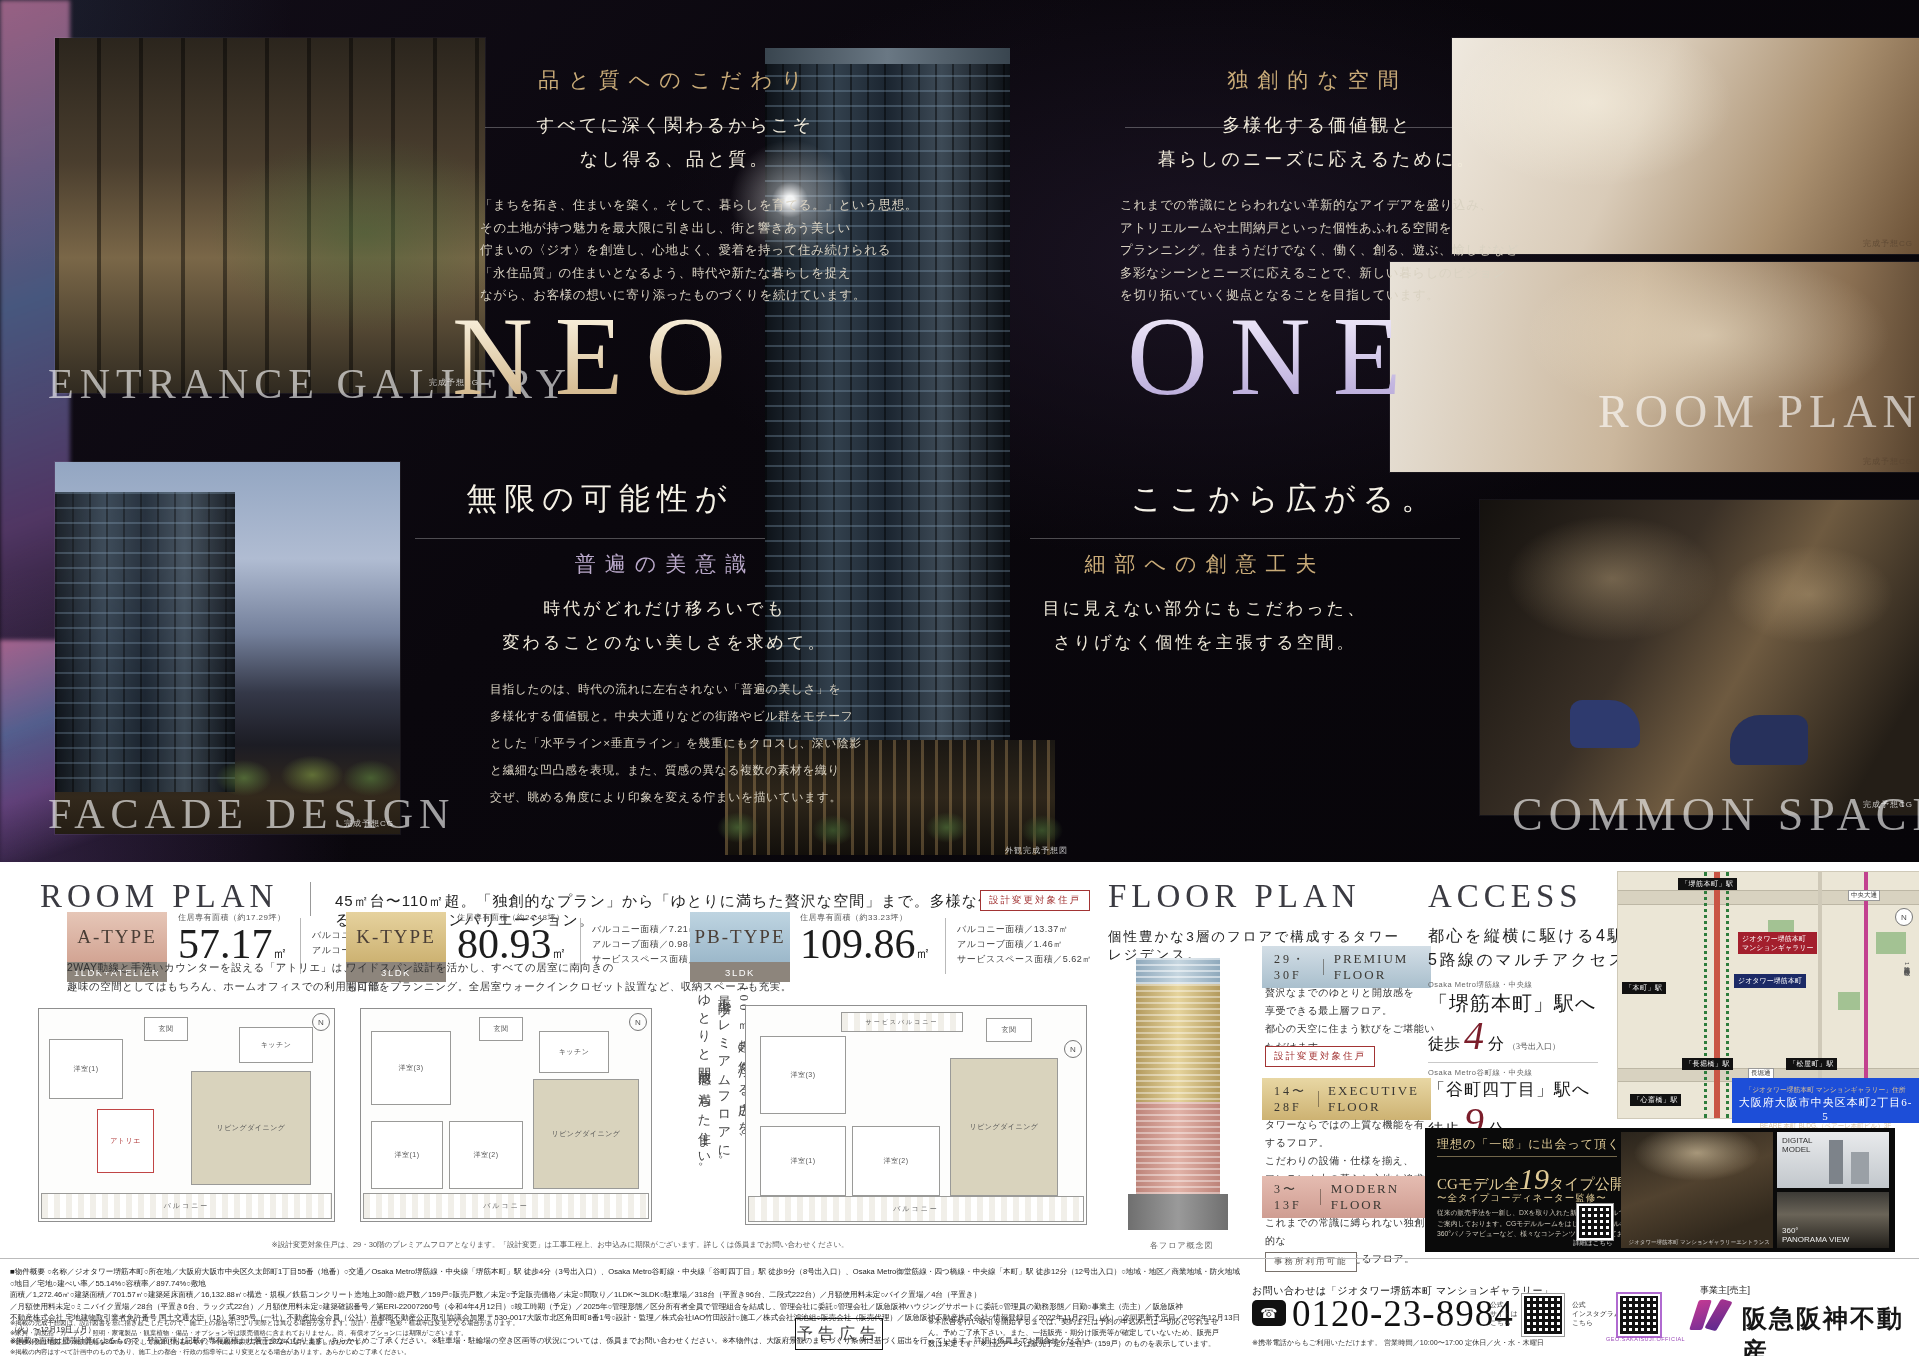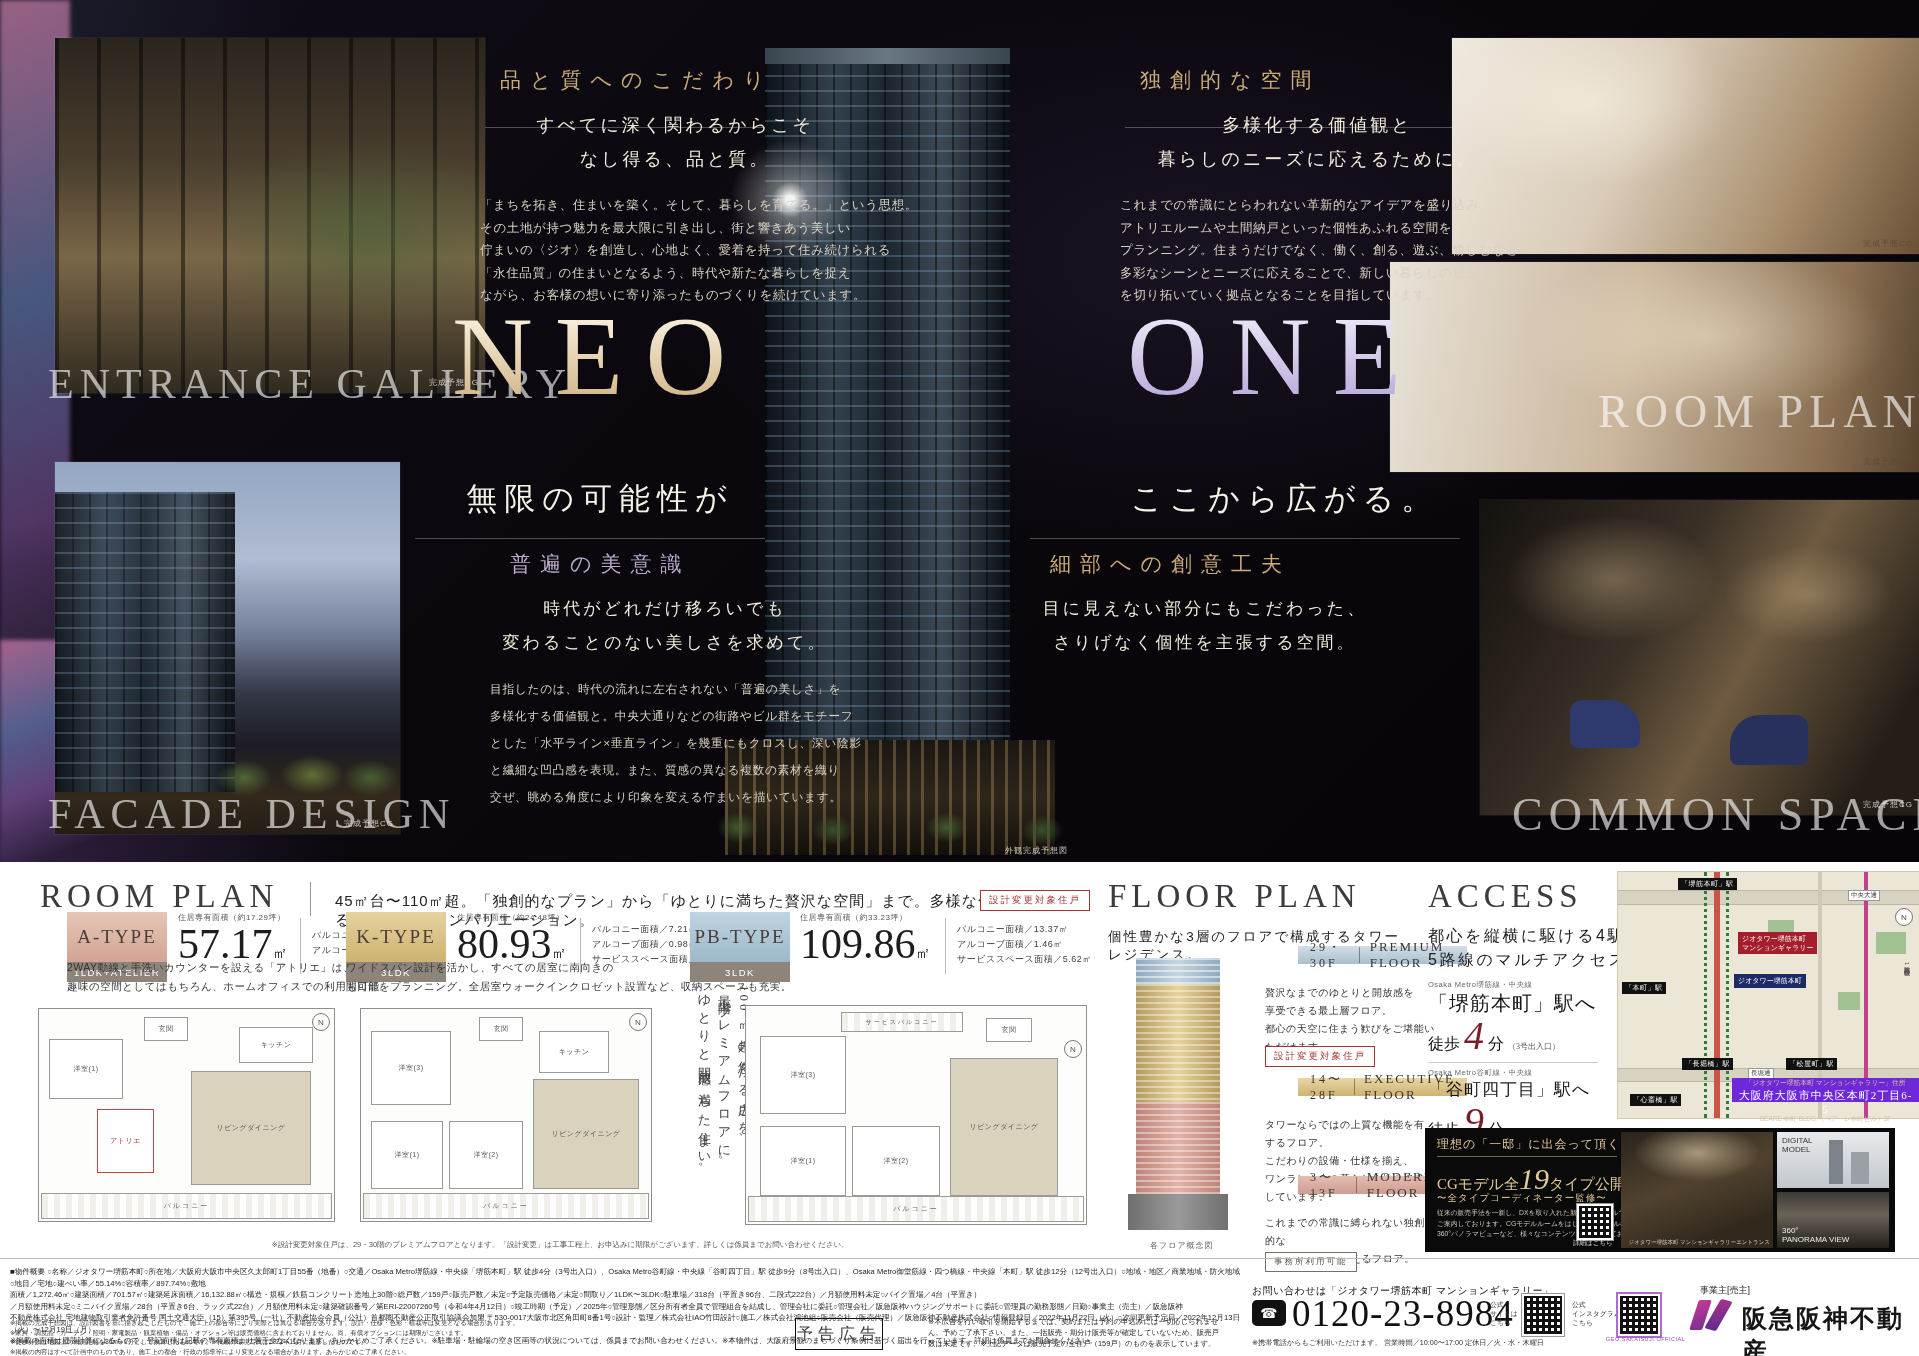--- a/index.html
+++ b/index.html
@@ -10,21 +10,21 @@
   
   .hero{position:absolute;left:0;top:0;width:1919px;height:862px;
         background:
           radial-gradient(900px 500px at 62% 30%, #1a1322 0%, rgba(10,7,13,0) 60%),
           radial-gradient(500px 420px at 0% 100%, rgba(120,80,160,.35), rgba(0,0,0,0) 70%),
           radial-gradient(420px 380px at 0% 0%, rgba(60,90,120,.25), rgba(0,0,0,0) 70%),
           linear-gradient(135deg,#120d18 0%,#0a070d 40%,#070509 100%);}
   .irid{background:linear-gradient(160deg,rgba(255,150,200,.55),rgba(140,180,255,.45) 35%,rgba(180,120,220,.4) 60%,rgba(0,0,0,0) 85%);
         filter:blur(2px);}
   .hero-rule{height:1px;background:rgba(255,255,255,.28);}
-  .g-title{font-family:"Liberation Serif",serif;color:#c9ab78;letter-spacing:9px;font-size:21px;font-weight:400;padding-left:20px;}
+  .g-title{font-family:"Liberation Serif",serif;color:#c9ab78;letter-spacing:9px;font-size:21px;text-align:center;font-weight:400;}
   .g-lead{font-family:"Liberation Serif",serif;color:#f1ebdb;font-size:18px;line-height:34px;letter-spacing:3px;text-align:center;font-weight:400;}
   .g-body{color:#d9d2c2;font-size:12.5px;line-height:22.5px;letter-spacing:.6px;text-align:justify;}
   .g-body div{white-space:nowrap;}
   .brand{font-family:"Liberation Serif",serif;font-weight:300;font-size:112px;letter-spacing:22px;text-align:center;}
   .brand.neo{background:linear-gradient(180deg,#fdf7e6 10%,#cfb183 90%);-webkit-background-clip:text;background-clip:text;color:transparent;}
   .brand.one{background:linear-gradient(180deg,#f3eefb 10%,#b5a6d8 90%);-webkit-background-clip:text;background-clip:text;color:transparent;}
   .tagline{font-family:"Liberation Serif",serif;color:#f5f1e6;font-size:31px;letter-spacing:7px;text-align:center;font-weight:400;}
   .overlayword{font-family:"Liberation Serif",serif;font-weight:200;color:rgba(255,255,255,.62);letter-spacing:6px;white-space:nowrap;}
   .photo{box-shadow:0 0 0 1px rgba(255,255,255,.06);}
   .tinycap{font-size:8px;color:rgba(255,255,255,.75);letter-spacing:1px;}
@@ -49,22 +49,22 @@
   .graybadge{border:1px solid #77706a;color:#55504b;font-size:9.5px;letter-spacing:2px;padding:3px 8px;background:#fff;white-space:nowrap;}
   .plan{border:1px solid #8f8f8f;background:#fdfdfc;}
   .room{position:absolute;border:1px solid #9a9a98;background:#fff;display:flex;align-items:center;justify-content:center;
         font-size:7px;color:#555;text-align:center;letter-spacing:.5px;}
   .room.beige{background:#d9d3bd;}
   .room.red{border:1px solid #c04545;color:#b03a3a;}
   .balc{position:absolute;border:1px solid #9a9a98;background:repeating-linear-gradient(90deg,#f1efe9 0 6px,#fff 6px 12px);
         display:flex;align-items:center;justify-content:center;font-size:7px;color:#666;letter-spacing:2px;}
   .compass{width:16px;height:16px;border:1px solid #777;border-radius:50%;position:absolute;
            display:flex;align-items:center;justify-content:center;font-size:8px;color:#555;}
-  .floorbar{height:18px;display:flex;align-items:center;padding:0 12px;gap:10px;
-            font-family:"Liberation Serif",serif;color:#3a3732;margin-left:36px;}
+  .floorbar{height:18px;display:flex;align-items:center;padding:12px 12px;gap:10px;
+            font-family:"Liberation Serif",serif;color:#3a3732;}
   .floorbar .range{font-size:12px;letter-spacing:3px;}
   .floorbar .sep{width:1px;height:16px;background:rgba(60,50,40,.5);}
   .floorbar .fname{font-size:13px;letter-spacing:2px;}
   .floordesc{font-size:10px;color:#333;line-height:18px;letter-spacing:.5px;}
   .st-line{font-size:7.5px;color:#666;letter-spacing:.5px;}
   .st-name{font-family:"Liberation Serif",serif;font-size:20px;color:#161616;letter-spacing:1px;}
   .st-walk{font-family:"Liberation Serif",serif;color:#161616;}
   .st-min{font-style:italic;font-size:40px;color:#7b1e2b;line-height:1;}
   .st-exit{font-size:8px;color:#555;}
   .st-div{width:170px;height:1px;background:#c9c9c9;}
@@ -450,21 +450,21 @@
     <div class="maplabel" style="left:168px;top:186px;">「松屋町」駅</div>
     <div class="maplabel" style="left:12px;top:222px;">「心斎橋」駅</div>
     <div class="abs" style="left:130px;top:196px;background:#fff;border:1px solid #999;font-size:6.5px;padding:0 2px;color:#333;">長堀通</div>
     <div class="abs" style="left:230px;top:18px;background:#fff;border:1px solid #999;font-size:6.5px;padding:0 2px;color:#333;">中央大通</div>
     <div class="abs" style="left:284px;top:90px;writing-mode:vertical-rl;font-size:6px;color:#555;">阪神高速1号環状線</div>
     <div class="compass" style="right:6px;top:36px;background:#fff;">
         <span>N</span>
       </div>
   </div>
 
-  <div class="abs" style="left:1732px;top:1078px;width:187px;height:24px;background:#6d28d9;color:#fff;padding:0 6px;box-sizing:border-box;">
+  <div class="abs" style="left:1732px;top:1078px;width:187px;height:45px;background:#1d4ed8;color:#fff;padding:7px 6px;box-sizing:border-box;">
     <div style="font-size:6.8px;color:#dcc08f;text-align:center;">「ジオタワー堺筋本町 マンションギャラリー」住所</div>
     <div class="serif" style="font-size:11px;text-align:center;letter-spacing:1px;">大阪府大阪市中央区本町2丁目6-5</div>
     <div style="font-size:6.5px;color:#d8c4a8;text-align:center;">BEARE 本町 BLDG.（ベアーレ本町ビル）3F</div>
   </div>
 
   <div class="abs" style="left:1425px;top:1128px;width:470px;height:124px;background:#0a0a0a;">
     <div class="abs cg-gold" style="left:12px;top:8px;font-size:12px;letter-spacing:1px;">理想の「一邸」に出会って頂くために。</div>
     <div class="abs" style="left:12px;top:28px;width:180px;height:1px;background:rgba(220,195,140,.5);"></div>
     <div class="abs cg-gold" style="left:12px;top:34px;">
       <span style="font-size:15px;">CGモデル全</span><span style="font-size:30px;font-style:italic;">19</span><span style="font-size:15px;">タイプ公開中</span>

